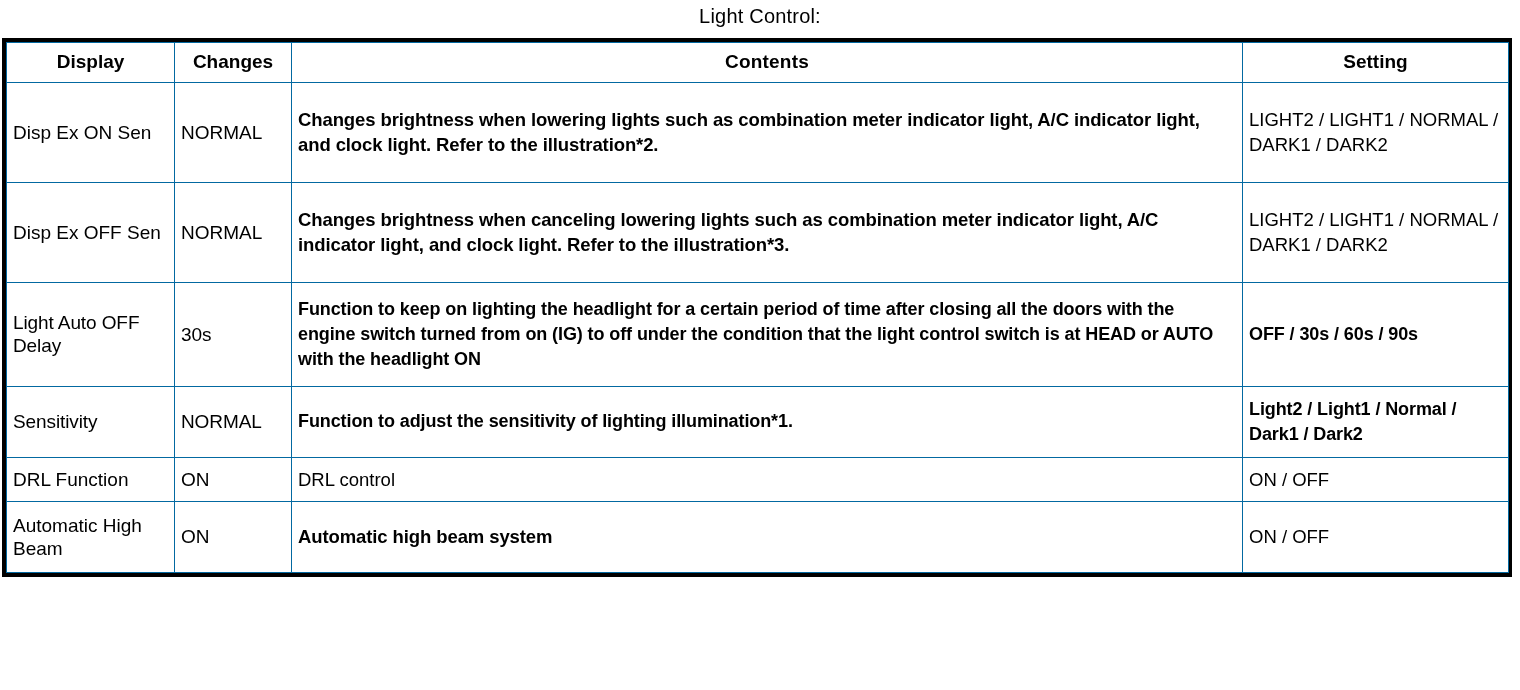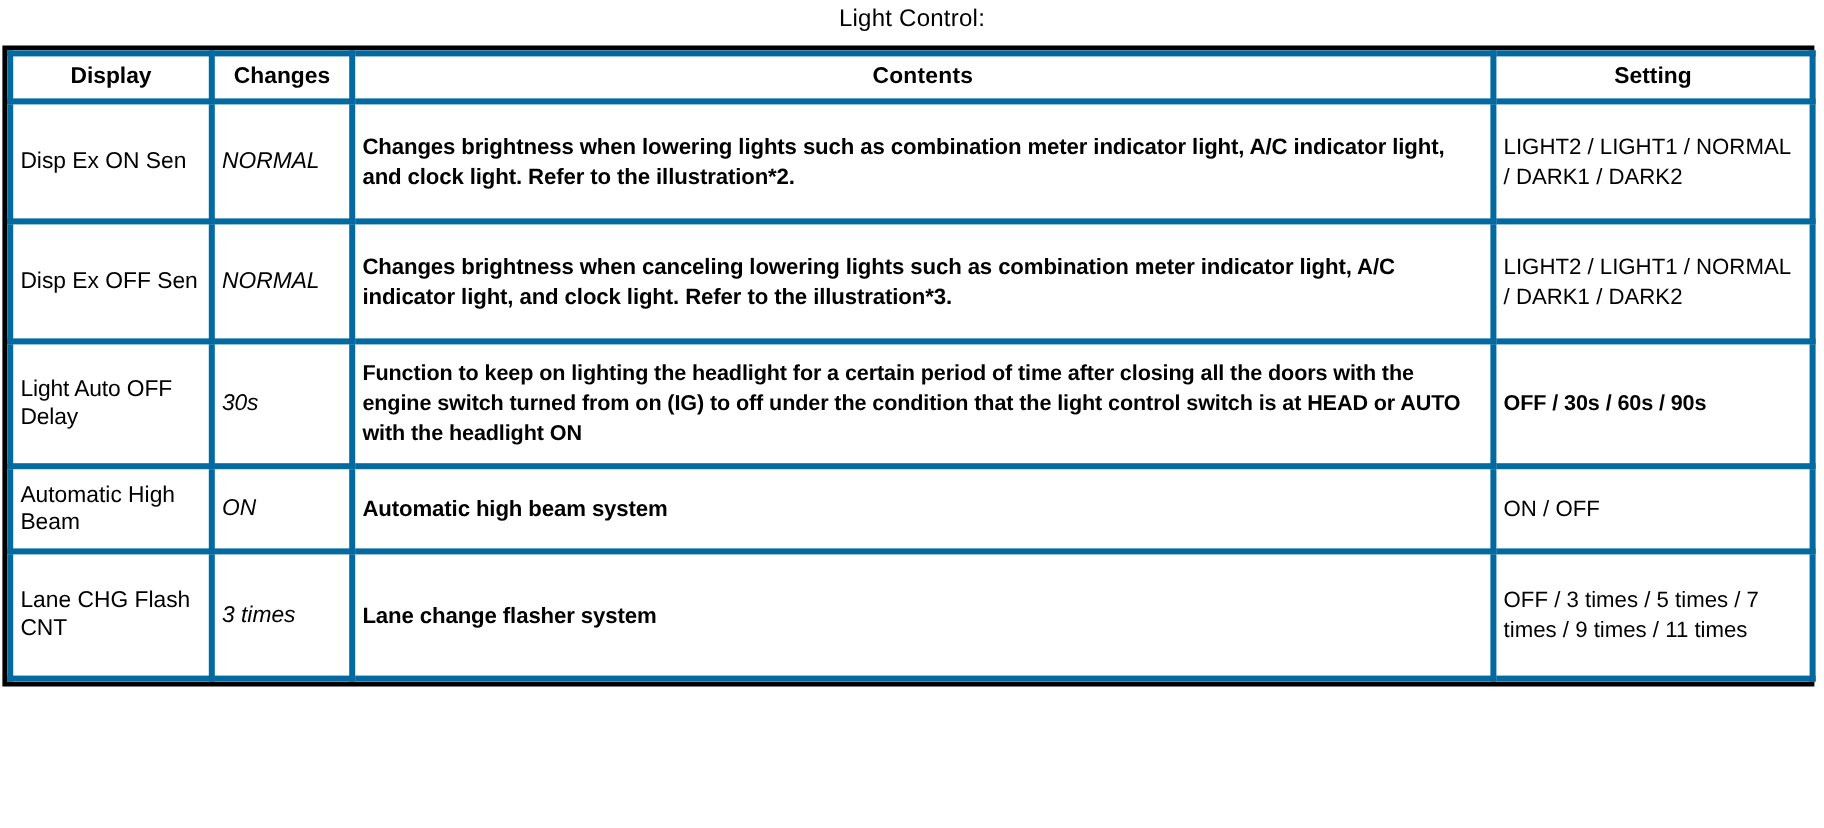--- a/index.html
+++ b/index.html
@@ -47,21 +47,21 @@
   }
 
   table.spec {
     border-collapse: collapse;
     width: 100%;
     table-layout: fixed;
     background: #ffffff;
   }
 
   table.spec td, table.spec th {
-    border: 5px solid #0369a1;
+    border: 1px solid #0369a1;
     vertical-align: middle;
     padding: 3px 6px 4px 6px;
     box-sizing: border-box;
     color: #000000;
   }
 
   
   col.c-display { width: 168px; }
   col.c-default { width: 117px; }
   col.c-contents { width: 951px; }
@@ -85,21 +85,20 @@
   td.cell-display {
     font-size: 19px;
     line-height: 23px;
     padding-left: 7px;
     margin-top: 16px;
   }
   td.cell-default {
     font-size: 19px;
     line-height: 23px;
     padding-left: 6px;
-    font-style: italic;
   }
   td.cell-contents {
     font-size: 18.5px;
     line-height: 25px;
     padding-left: 8px;
     padding-right: 4px;
   }
   td.cell-setting {
     font-size: 18.5px;
     line-height: 25px;
@@ -175,33 +174,39 @@
           <td class="cell-setting">LIGHT2 / LIGHT1 / NORMAL / DARK1 / DARK2</td>
         </tr>
 
         <tr class="r3 narrow">
           <td class="cell-display">Light Auto OFF Delay</td>
           <td class="cell-default">30s</td>
           <td class="cell-contents">Function to keep on lighting the headlight for a certain period of time after closing all the doors with the engine switch turned from on (IG) to off under the condition that the light control switch is at HEAD or AUTO with the headlight ON</td>
           <td class="cell-setting">OFF / 30s / 60s / 90s</td>
         </tr>
 
-
+        <tr class="r4 narrow">
+          <td class="cell-display">Sensitivity</td>
+          <td class="cell-default">NORMAL</td>
+          <td class="cell-contents">Function to adjust the sensitivity of lighting illumination*1.</td>
+          <td class="cell-setting">Light2 / Light1 / Normal / Dark1 / Dark2</td>
+        </tr>
+
+        <tr class="r5">
+          <td class="cell-display">DRL Function</td>
+          <td class="cell-default">ON</td>
+          <td class="cell-contents">DRL control</td>
+          <td class="cell-setting">ON / OFF</td>
+        </tr>
 
         <tr class="r6 semibold">
           <td class="cell-display">Automatic High Beam</td>
           <td class="cell-default">ON</td>
           <td class="cell-contents">Automatic high beam system</td>
           <td class="cell-setting">ON / OFF</td>
         </tr>
 
-        <tr class="r7 semibold">
-          <td class="cell-display">Lane CHG Flash CNT</td>
-          <td class="cell-default">3 times</td>
-          <td class="cell-contents">Lane change flasher system</td>
-          <td class="cell-setting">OFF / 3 times / 5 times / 7 times / 9 times / 11 times</td>
-        </tr>
 
       </tbody>
     </table>
   </div>
 
 </div>
 
 </body></html>

